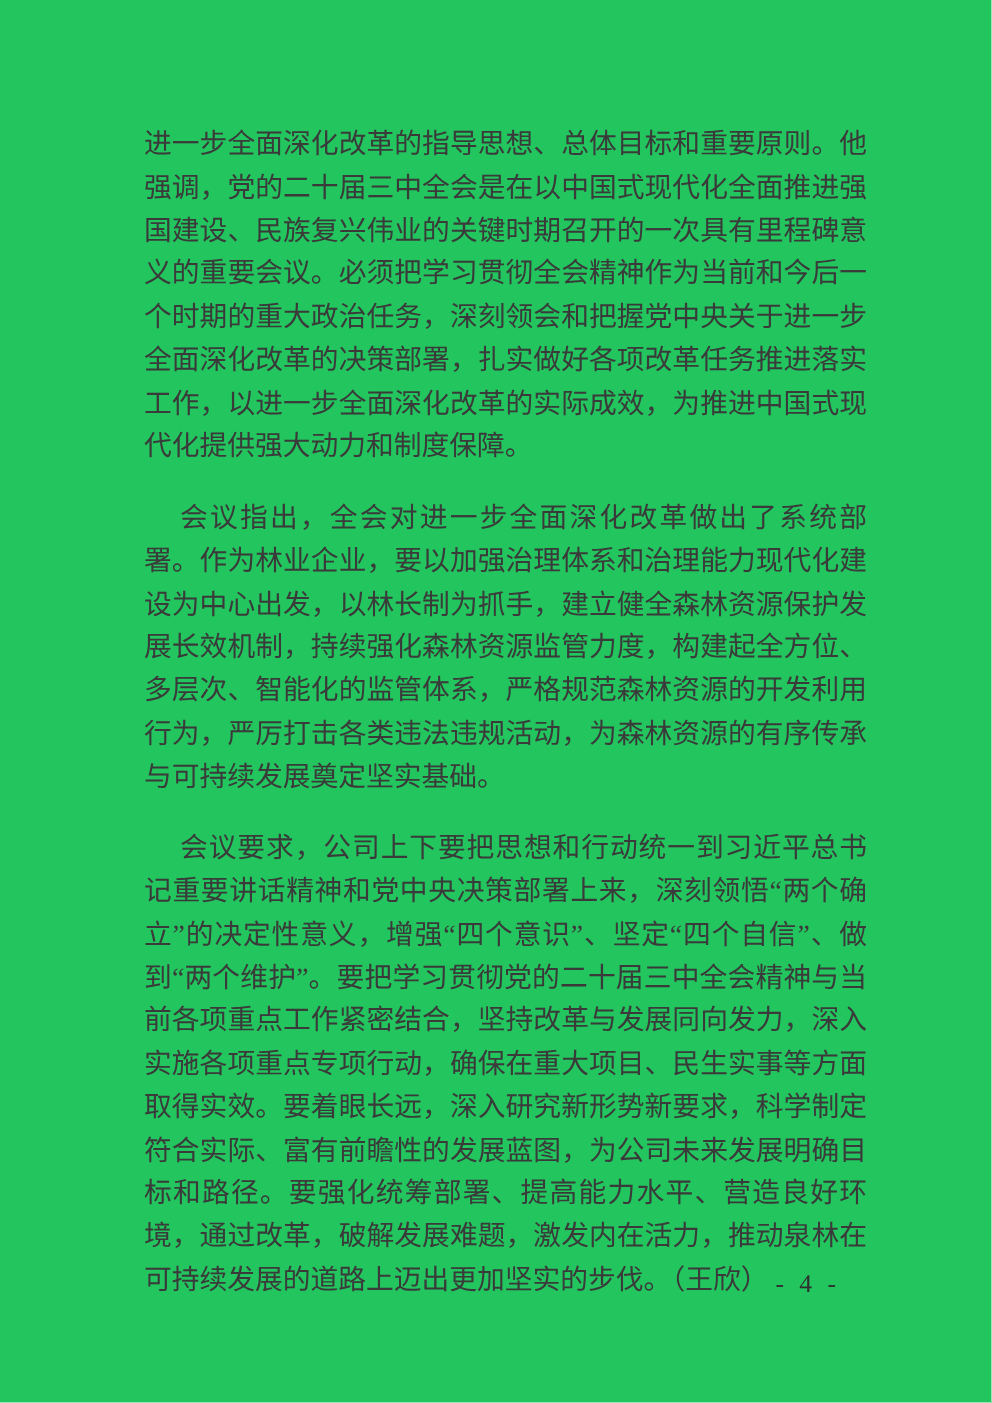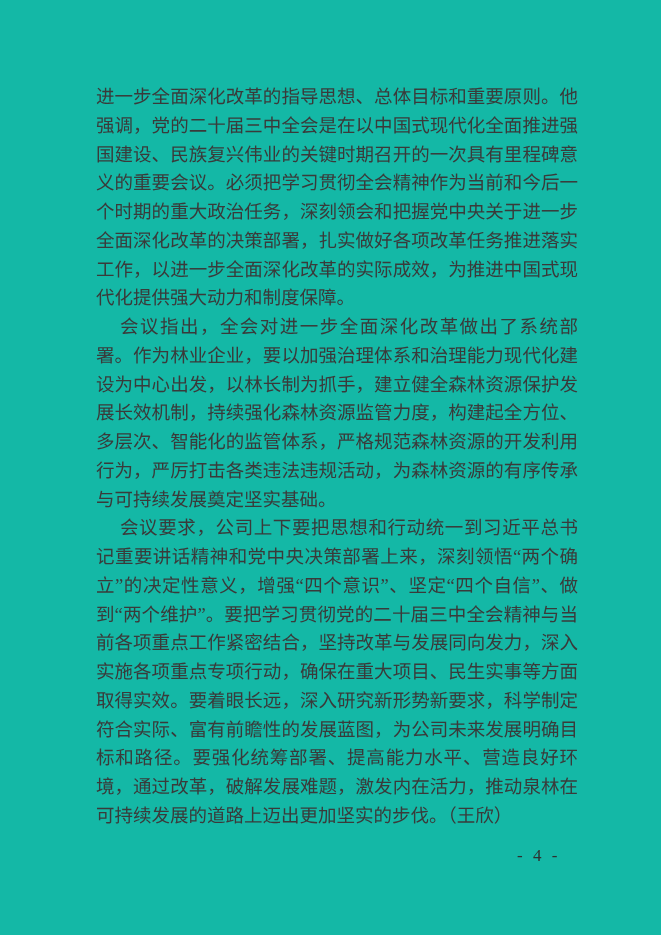--- a/index.html
+++ b/index.html
@@ -5,41 +5,42 @@
 <style>
   html, body {
     margin: 0;
     padding: 0;
     background: #fcfcfc;
   }
   .page {
     position: relative;
     width: 661px;
     height: 935px;
-    background: #14b8a6;
+    background: #22c55e;
     overflow: hidden;
     font-family: "Liberation Serif", serif;
   }
   .body-text {
     position: absolute;
     left: 96px;
     top: 83px;
     width: 482px;
     font-size: 18.5px;
     line-height: 28.75px;
     color: #3a3a3a;
     text-align: justify;
     text-justify: inter-ideograph;
   }
   .body-text p {
     margin: 0;
     padding: 0;
   }
   .body-text p.indented {
     text-indent: 24px;
+    margin-top: 19px;
   }
   .page-number {
     position: absolute;
     left: 517px;
     top: 846px;
     font-size: 17px;
     letter-spacing: 3px;
     color: #2f2f2f;
     white-space: pre;
   }

